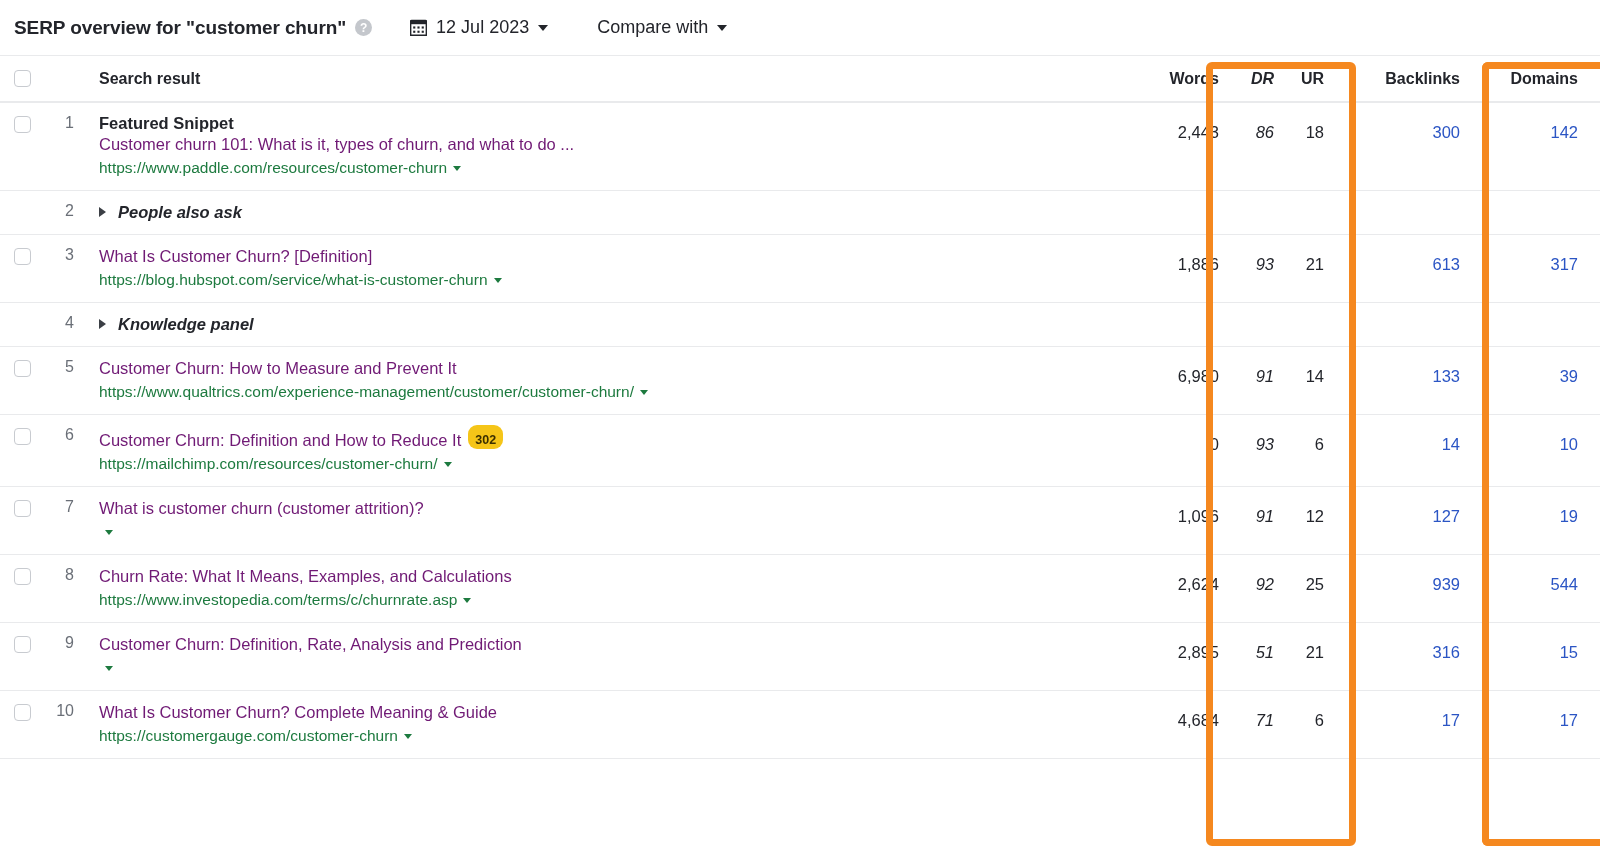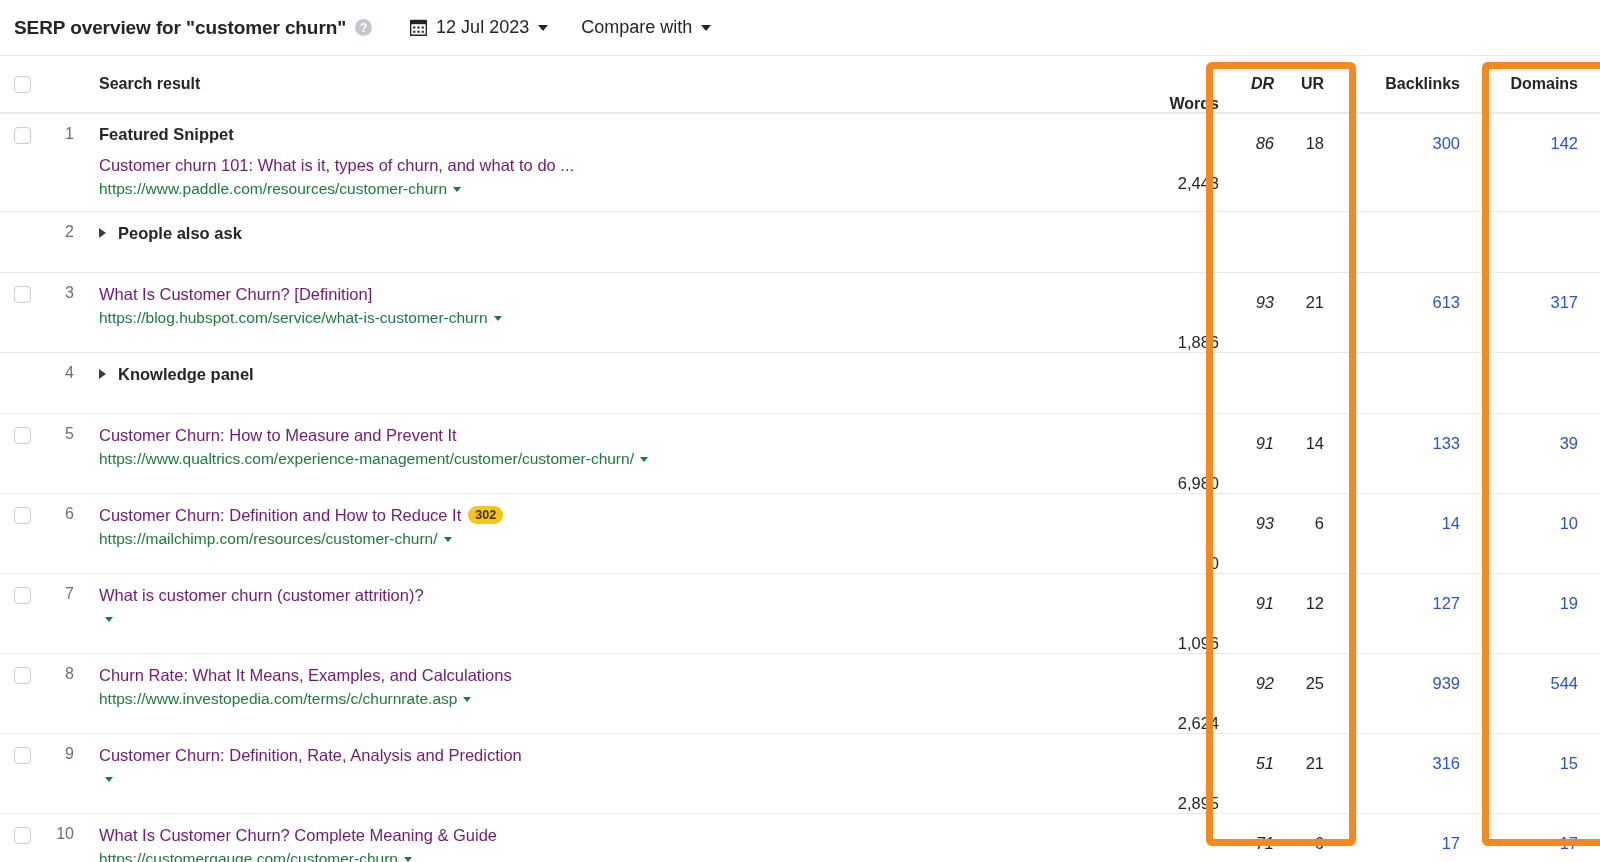--- a/index.html
+++ b/index.html
@@ -68,21 +68,21 @@
     width: 0; height: 0;
     border-left: 5px solid transparent;
     border-right: 5px solid transparent;
     border-top: 6px solid #23252b;
     margin-left: 9px;
     vertical-align: middle;
   }
   .compare-with {
     display: flex;
     align-items: center;
-    margin-left: 33px;
+    margin-left: 49px;
     cursor: pointer;
   }
   .compare-text {
     font-size: 18px;
     color: #23252b;
     white-space: nowrap;
   }
 
   
   .table {
@@ -92,21 +92,21 @@
   .row {
     display: flex;
     align-items: flex-start;
     border-top: 1px solid #e9eaec;
     position: relative;
     min-height: 44px;
   }
   .row.header {
     border-top: 1px solid #e9eaec;
     border-bottom: 1px solid #e9eaec;
-    height: 58px;
+    height: 47px;
     align-items: center;
   }
   .row.last { border-bottom: 1px solid #e9eaec; }
 
   .c-check {
     width: 44px;
     flex: 0 0 44px;
     display: flex;
     justify-content: center;
     padding-top: 13px;
@@ -143,21 +143,21 @@
     padding-top: 0; padding-bottom: 0;
     font-size: 16px; font-weight: bold; color: #23252b;
   }
 
   .feature-label {
     font-size: 16.5px;
     font-weight: bold;
     color: #23252b;
     line-height: 20px;
   }
-  .feature-row .c-main { padding-top: 11px; padding-bottom: 11px; }
+  .feature-row .c-main { padding-top: 11px; padding-bottom: 11px; font-style: italic; }
   .tri {
     display: inline-block;
     width: 0; height: 0;
     border-top: 5px solid transparent;
     border-bottom: 5px solid transparent;
     border-left: 7px solid #3b3f45;
     margin-right: 12px;
     vertical-align: 1px;
   }
   .result-title {
@@ -167,21 +167,21 @@
     cursor: pointer;
     display: inline-block;
   }
   .badge {
     display: inline-block;
     background: #f5c518;
     color: #3b3000;
     font-size: 12.5px;
     font-weight: bold;
     border-radius: 9px;
-    padding: 2px 7px 2px 7px;
+    padding: 8px 7px 2px 7px;
     margin-left: 7px;
     vertical-align: 2px;
     line-height: 14px;
   }
   .result-url-line {
     margin-top: 3px;
     line-height: 20px;
     white-space: nowrap;
   }
   .result-url {
@@ -202,21 +202,21 @@
 
   .num {
     font-size: 16.5px;
     color: #23252b;
     text-align: right;
     padding-top: 20px;
     white-space: nowrap;
   }
   .num.link { color: #2b55c4; cursor: pointer; }
 
-  .c-words  { width: 98px;  flex: 0 0 98px;  padding-right: 9px; margin-top: 40px; }
+  .c-words  { width: 98px;  flex: 0 0 98px;  padding-right: 9px; }
   .c-dr     { width: 58px;  flex: 0 0 58px;  padding-right: 12px; font-style: italic; }
   .c-ur     { width: 56px;  flex: 0 0 56px;  padding-right: 18px; }
   .c-bl     { width: 140px; flex: 0 0 140px; padding-right: 22px; }
   .c-dom    { width: 118px; flex: 0 0 118px; padding-right: 22px; }
 
   .row.header .c-words,
   .row.header .c-dr,
   .row.header .c-ur,
   .row.header .c-bl,
   .row.header .c-dom {
@@ -296,21 +296,21 @@
       <div class="c-dom">Domains</div>
     </div>
 
     <div id="rows-container">
         <div class="row">
           <div class="c-check">
             <span class="cbox"></span>
           </div>
           <div class="c-rank">1</div>
           <div class="c-main">
-            <div class="feature-label" style="margin-bottom: 10px;">Featured Snippet</div>
+            <div class="feature-label" style="">Featured Snippet</div>
             <div><a class="result-title">Customer churn 101: What is it, types of churn, and what to do ...</a></div>
             <div class="result-url-line"><span class="result-url">https://www.paddle.com/resources/customer-churn</span><span class="url-caret"></span></div>
           </div>
           <div class="num c-words">2,443</div>
           <div class="num c-dr">86</div>
           <div class="num c-ur">18</div>
           <div class="num c-bl link">300</div>
           <div class="num c-dom link">142</div>
         </div>
         <div class="row feature-row">

